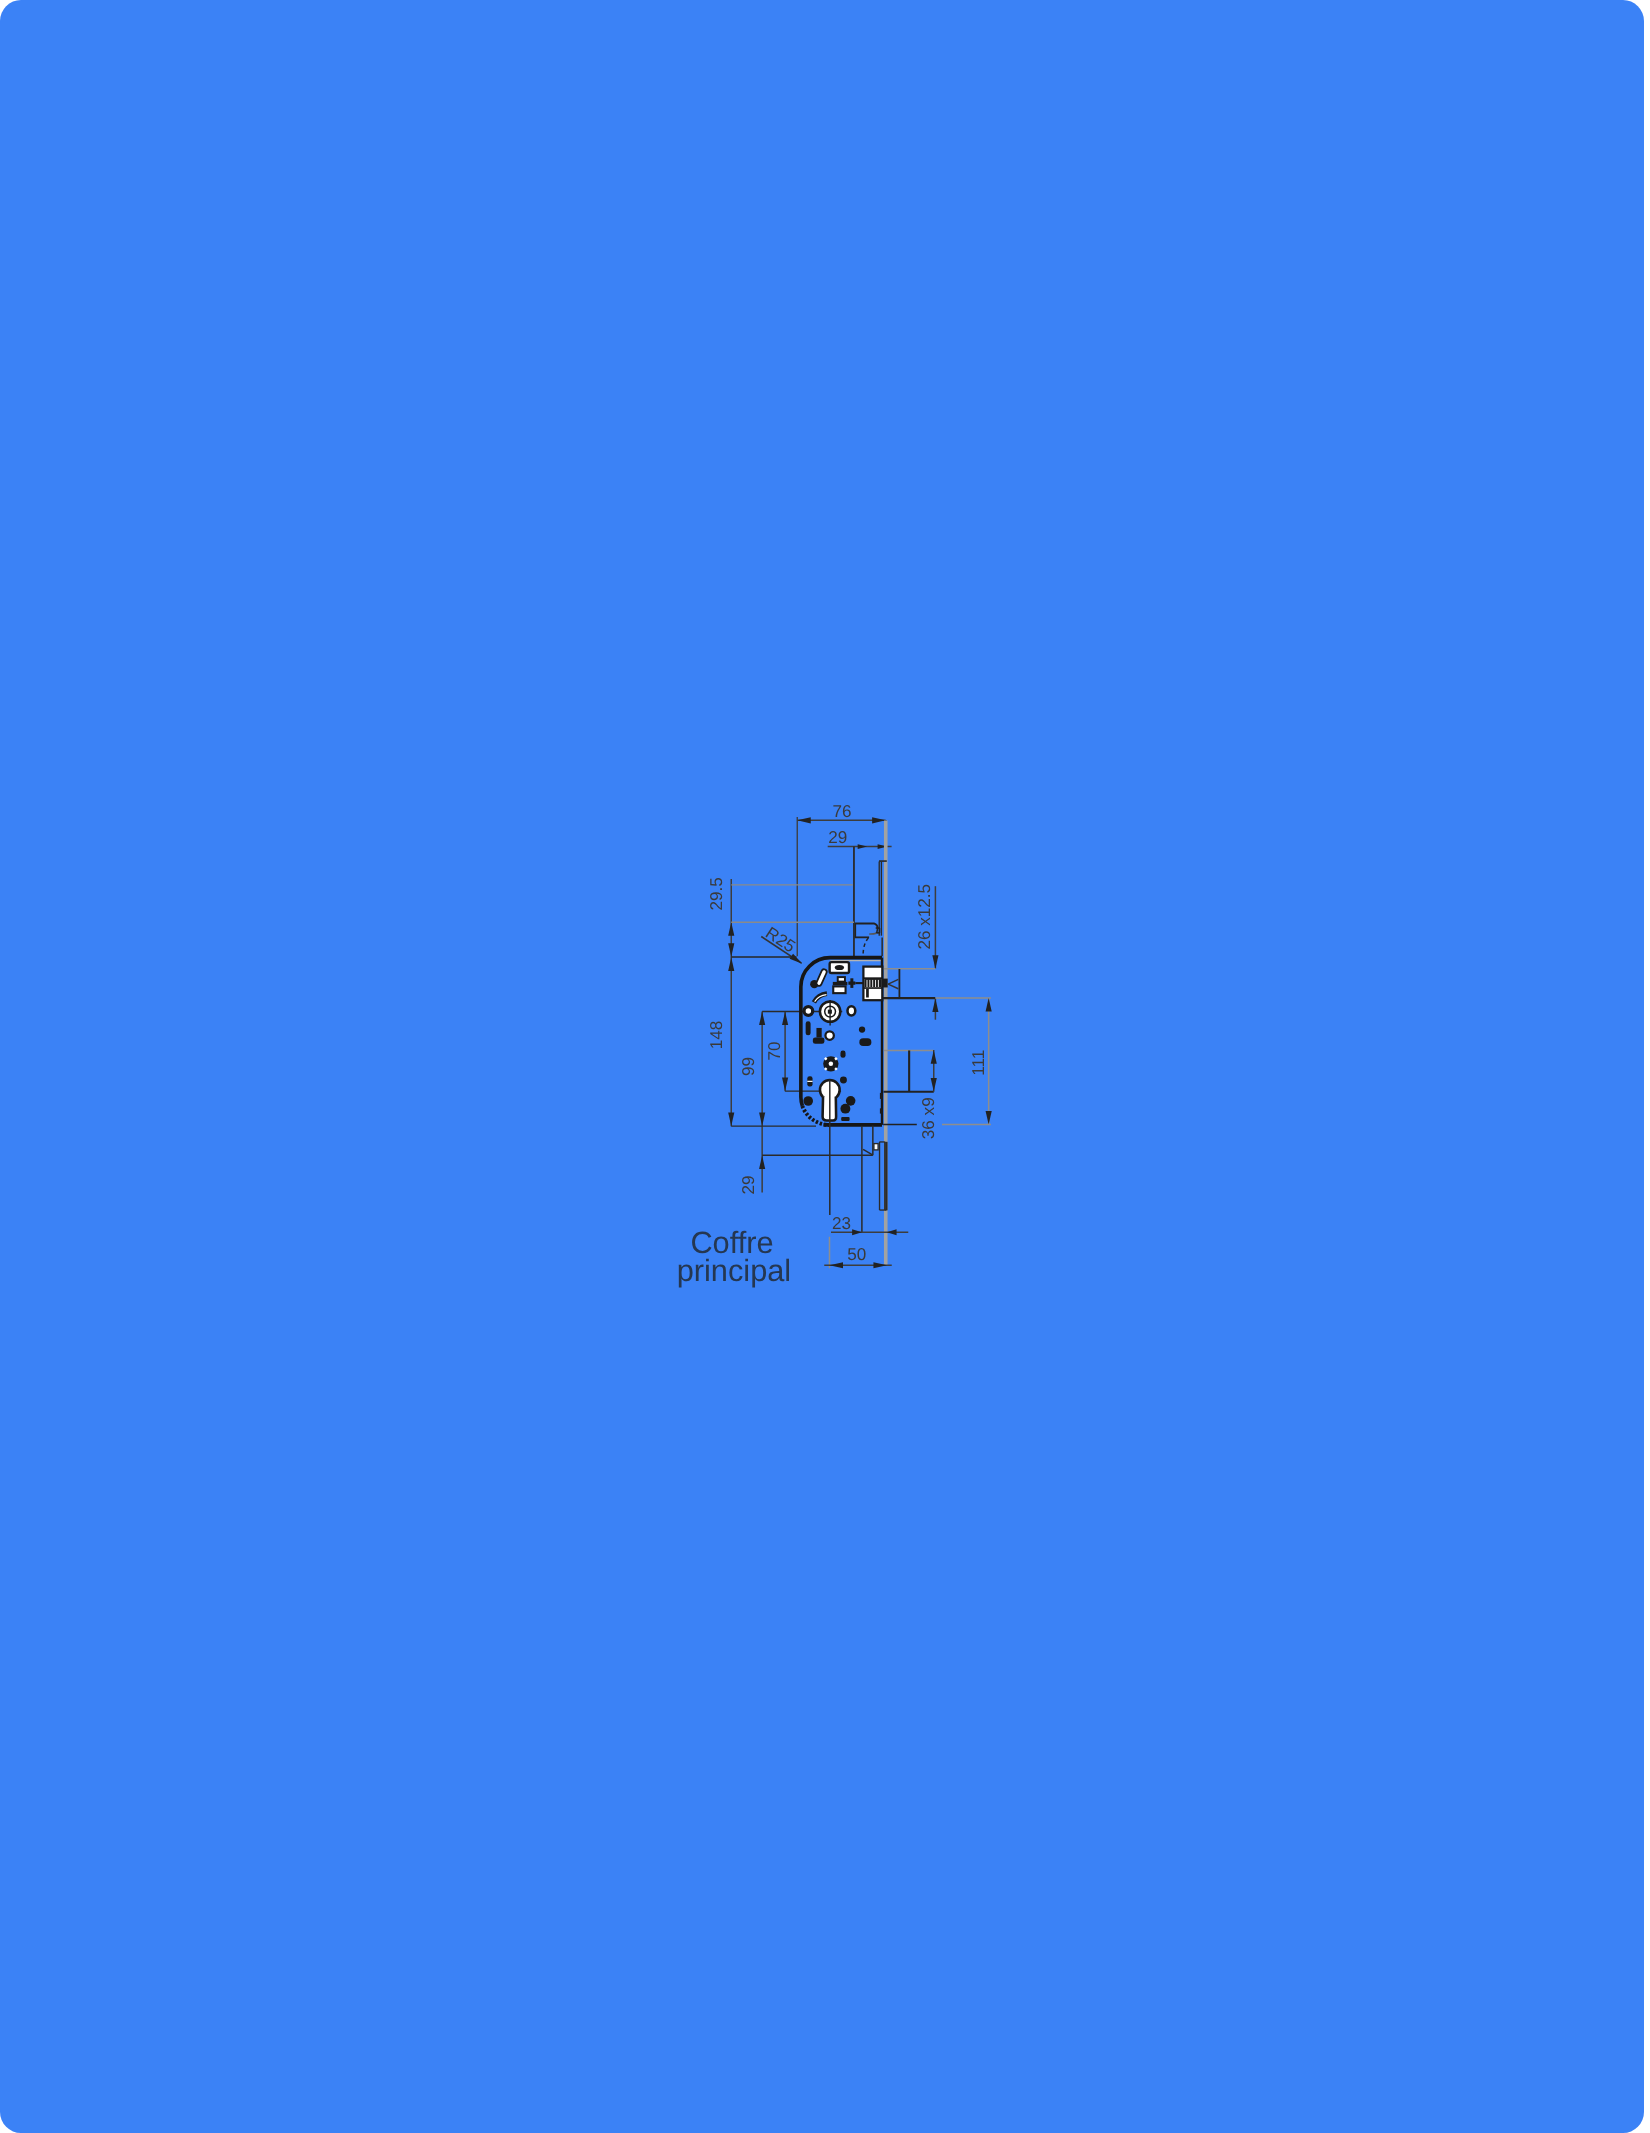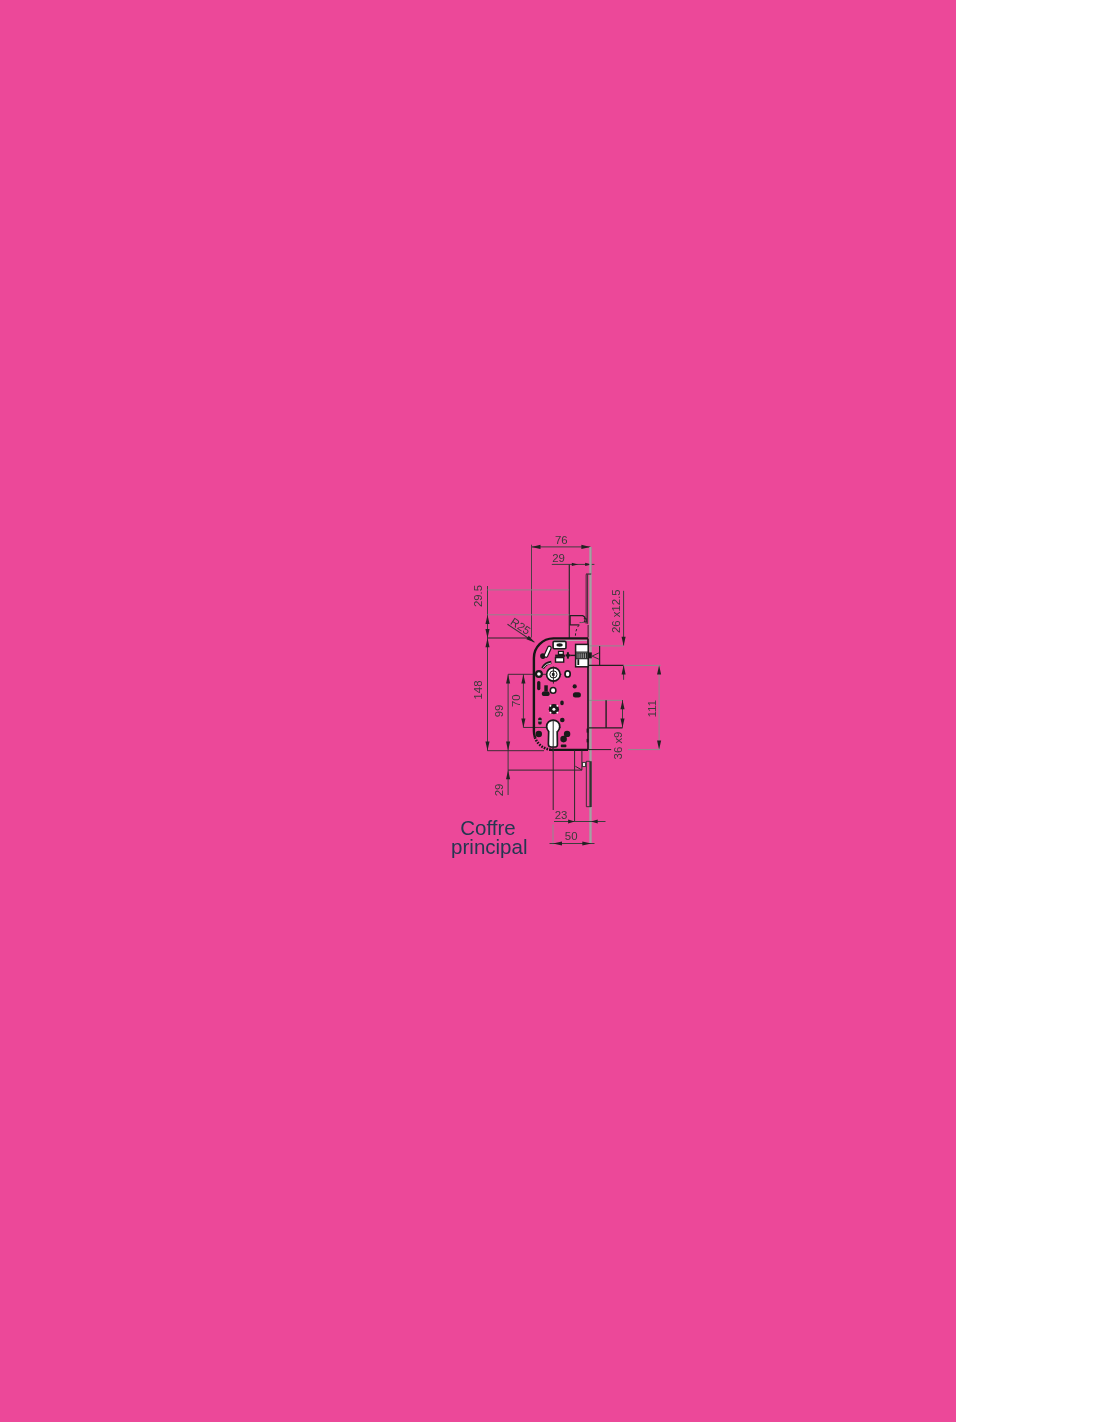--- a/index.html
+++ b/index.html
@@ -1,16 +1,16 @@
 <!DOCTYPE html>
 <html><head>
 <meta charset="utf-8">
 <style>
   html,body{margin:0;padding:0;background:#ffffff;}
-  .page{position:relative;width:956px;height:1422px;background:#ec4899;overflow:hidden;}
+  .page{position:relative;width:1096px;height:1422px;background:#3b82f6;overflow:hidden;border-radius:14px;}
   svg{position:absolute;left:0;top:0;}
   text{font-family:"Liberation Sans",sans-serif;fill:#3a3a3a;}
   .dim{font-size:11.4px;}
   .cap{font-family:"Liberation Sans",sans-serif;font-size:20.5px;fill:#253751;}
 </style>
 </head>
 <body>
 <div class="page">
 <svg width="1100" height="1422" viewBox="0 0 1100 1422">
 <defs>

